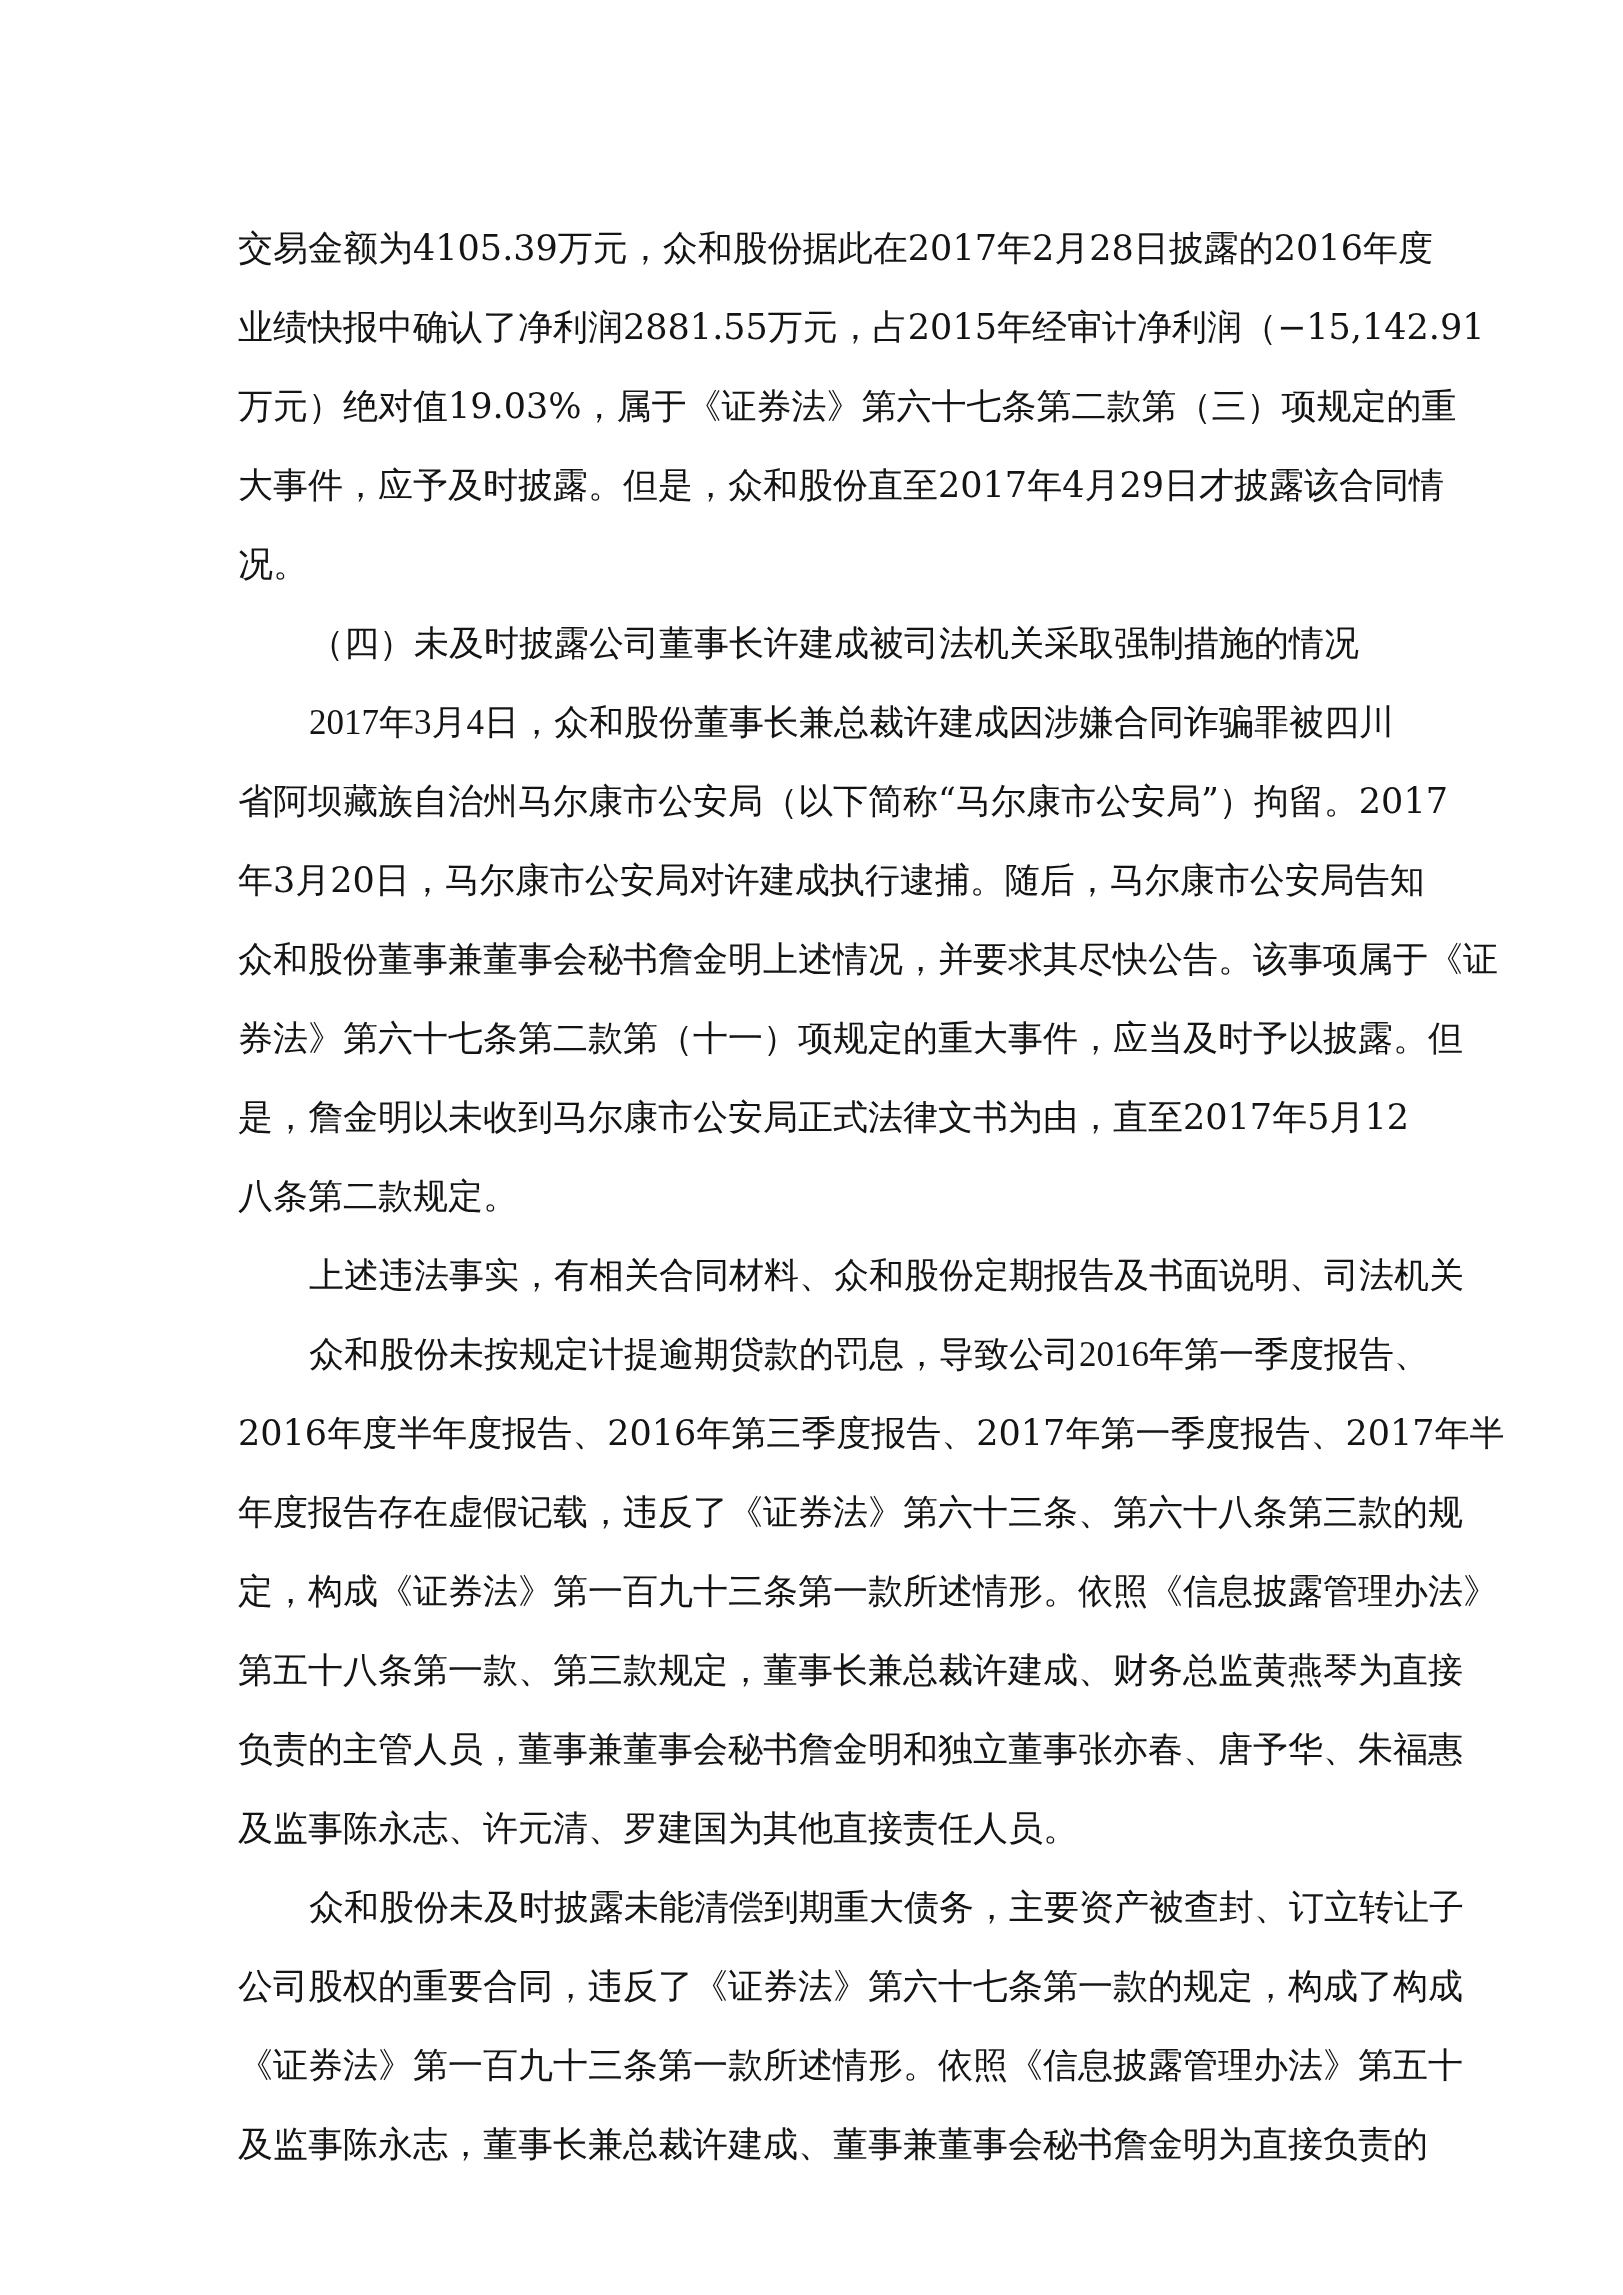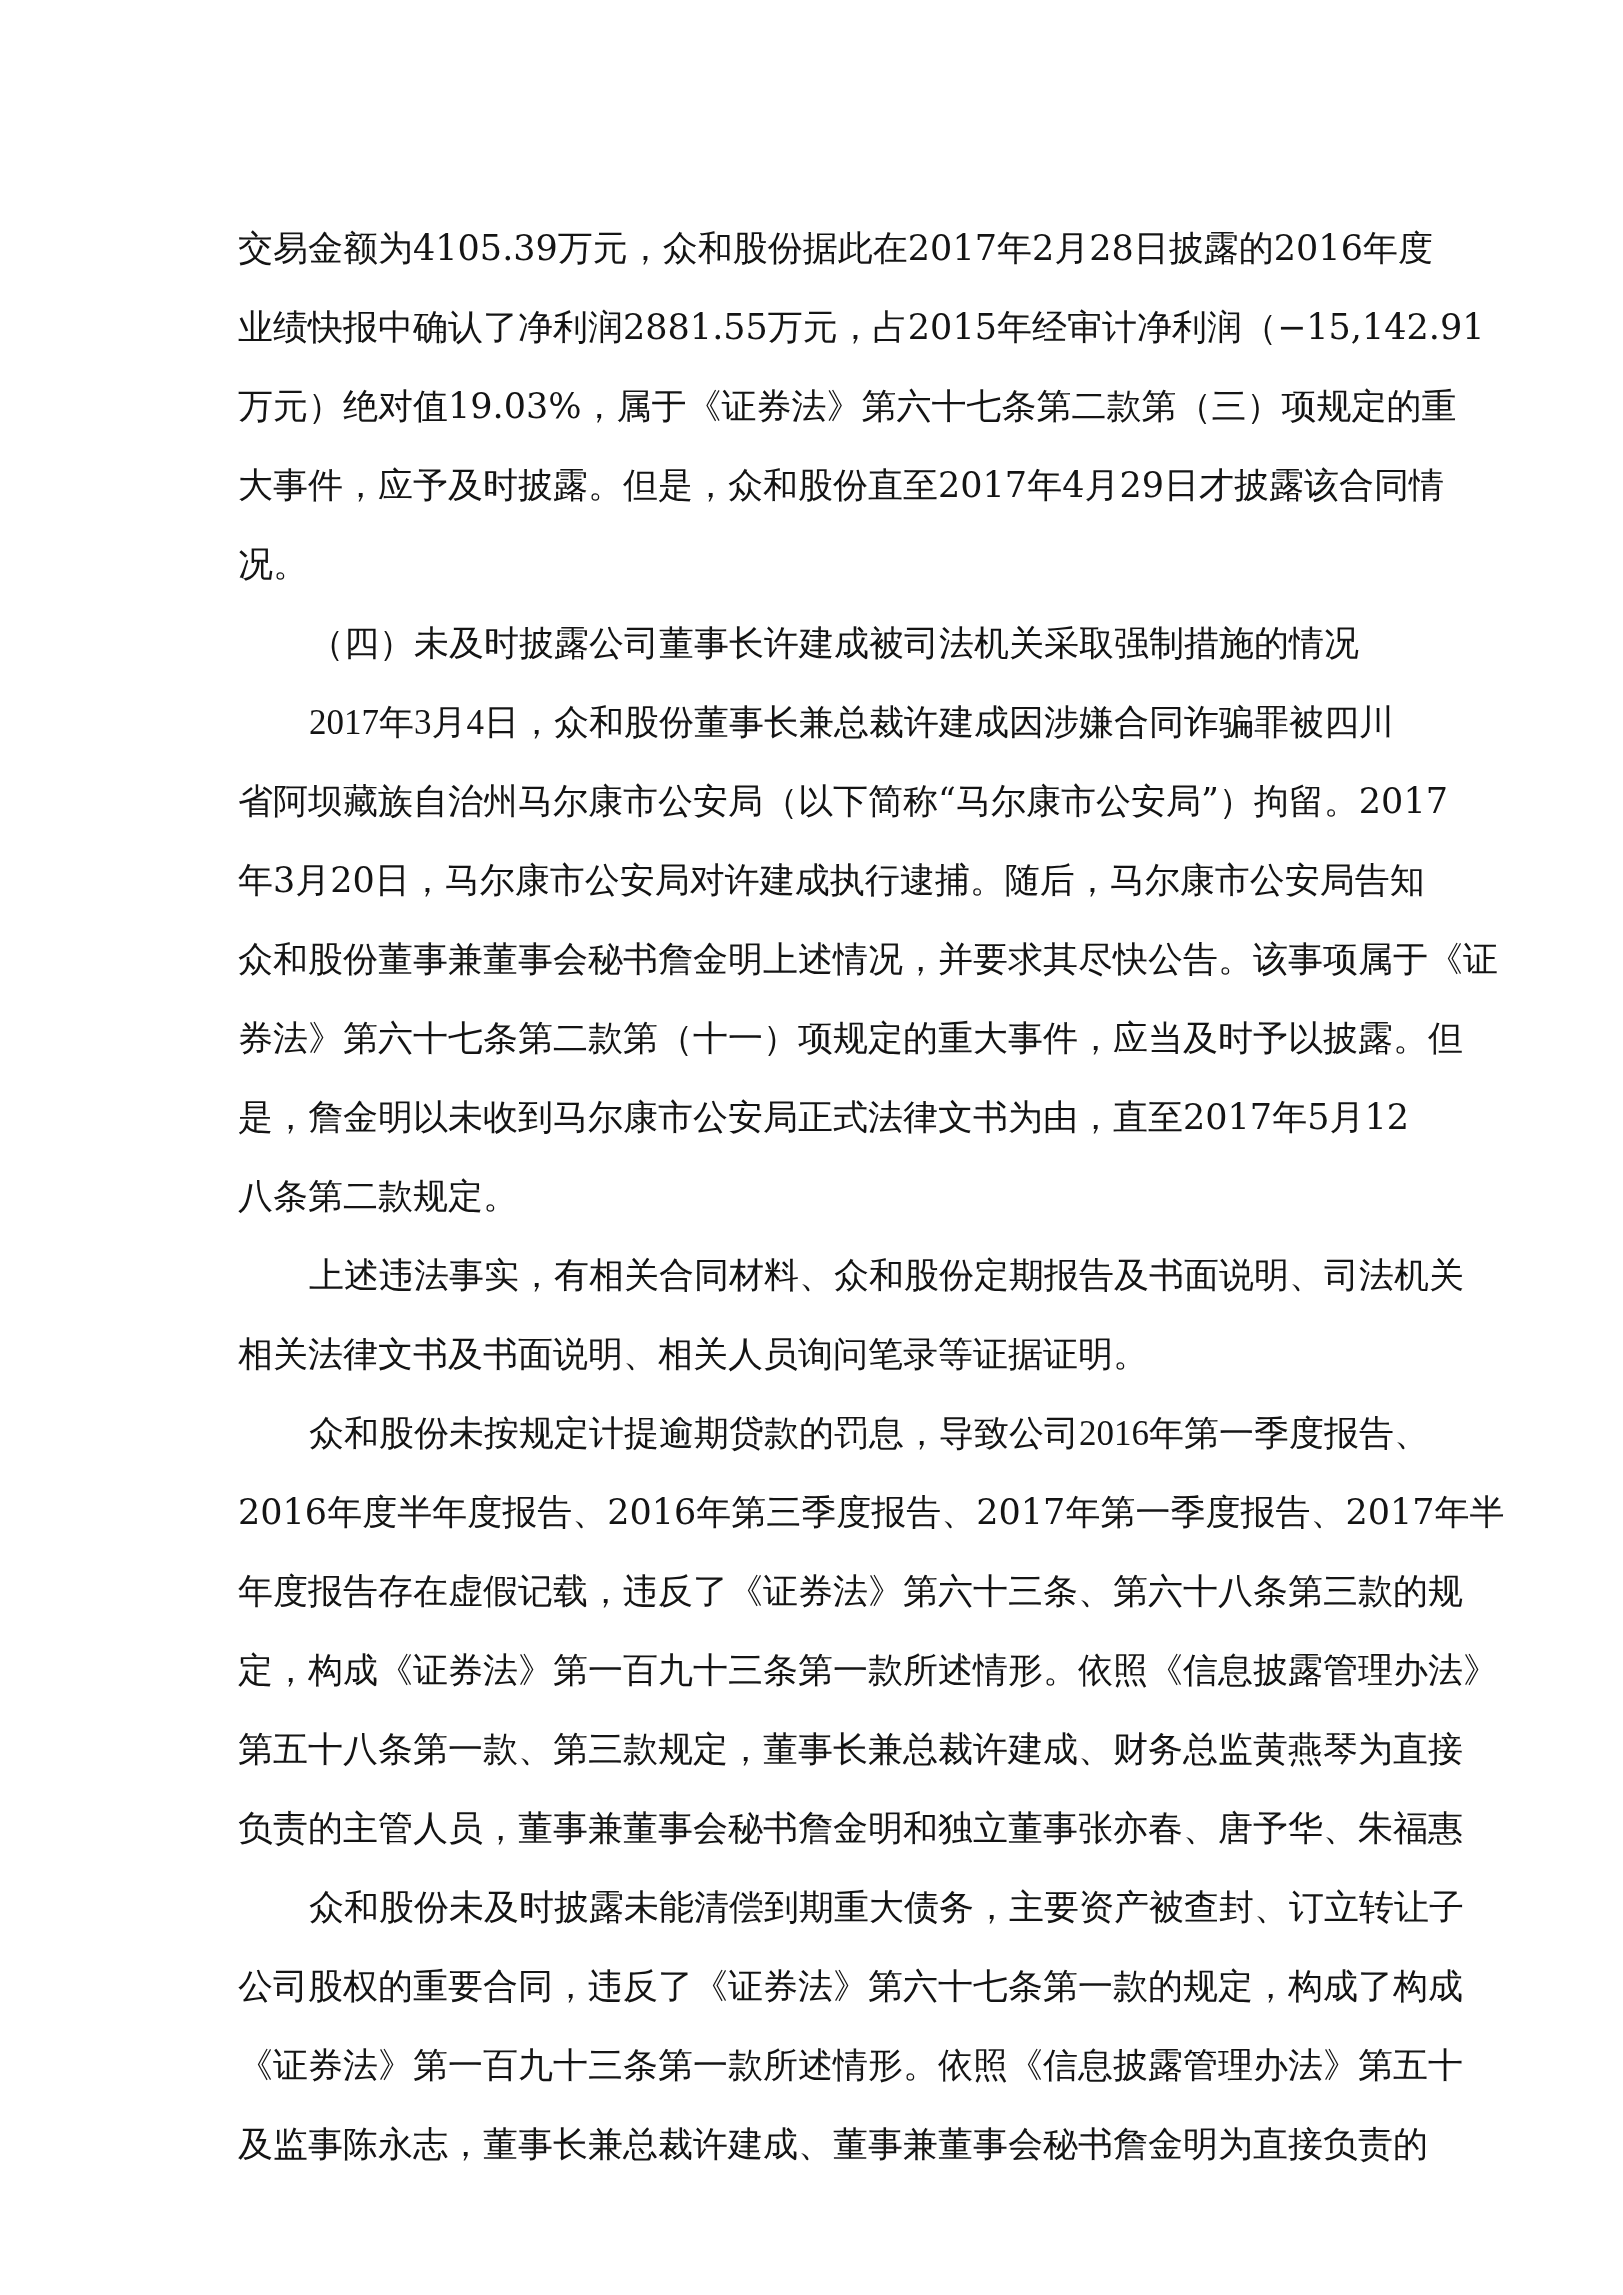--- a/index.html
+++ b/index.html
@@ -528,21 +528,20 @@
           <span>书</span>
           <span>面</span>
           <span>说</span>
           <span>明</span>
           <span>、</span>
           <span>司</span>
           <span>法</span>
           <span>机</span>
           <span>关</span>
         </div>
-        <div class="doc-line last">相关法律文书及书面说明、相关人员询问笔录等证据证明。</div>
       </div>
       <div class="doc-paragraph">
         <div class="doc-line indent" style="justify-content: space-between;">
           <span>众</span>
           <span>和</span>
           <span>股</span>
           <span>份</span>
           <span>未</span>
           <span>按</span>
           <span>规</span>
@@ -766,20 +765,21 @@
           <span>春</span>
           <span>、</span>
           <span>唐</span>
           <span>予</span>
           <span>华</span>
           <span>、</span>
           <span>朱</span>
           <span>福</span>
           <span>惠</span>
         </div>
+        <div class="doc-line last">及监事陈永志、许元清、罗建国为其他直接责任人员。</div>
       </div>
       <div class="doc-paragraph">
         <div class="doc-line indent" style="justify-content: space-between;">
           <span>众</span>
           <span>和</span>
           <span>股</span>
           <span>份</span>
           <span>未</span>
           <span>及</span>
           <span>时</span>

